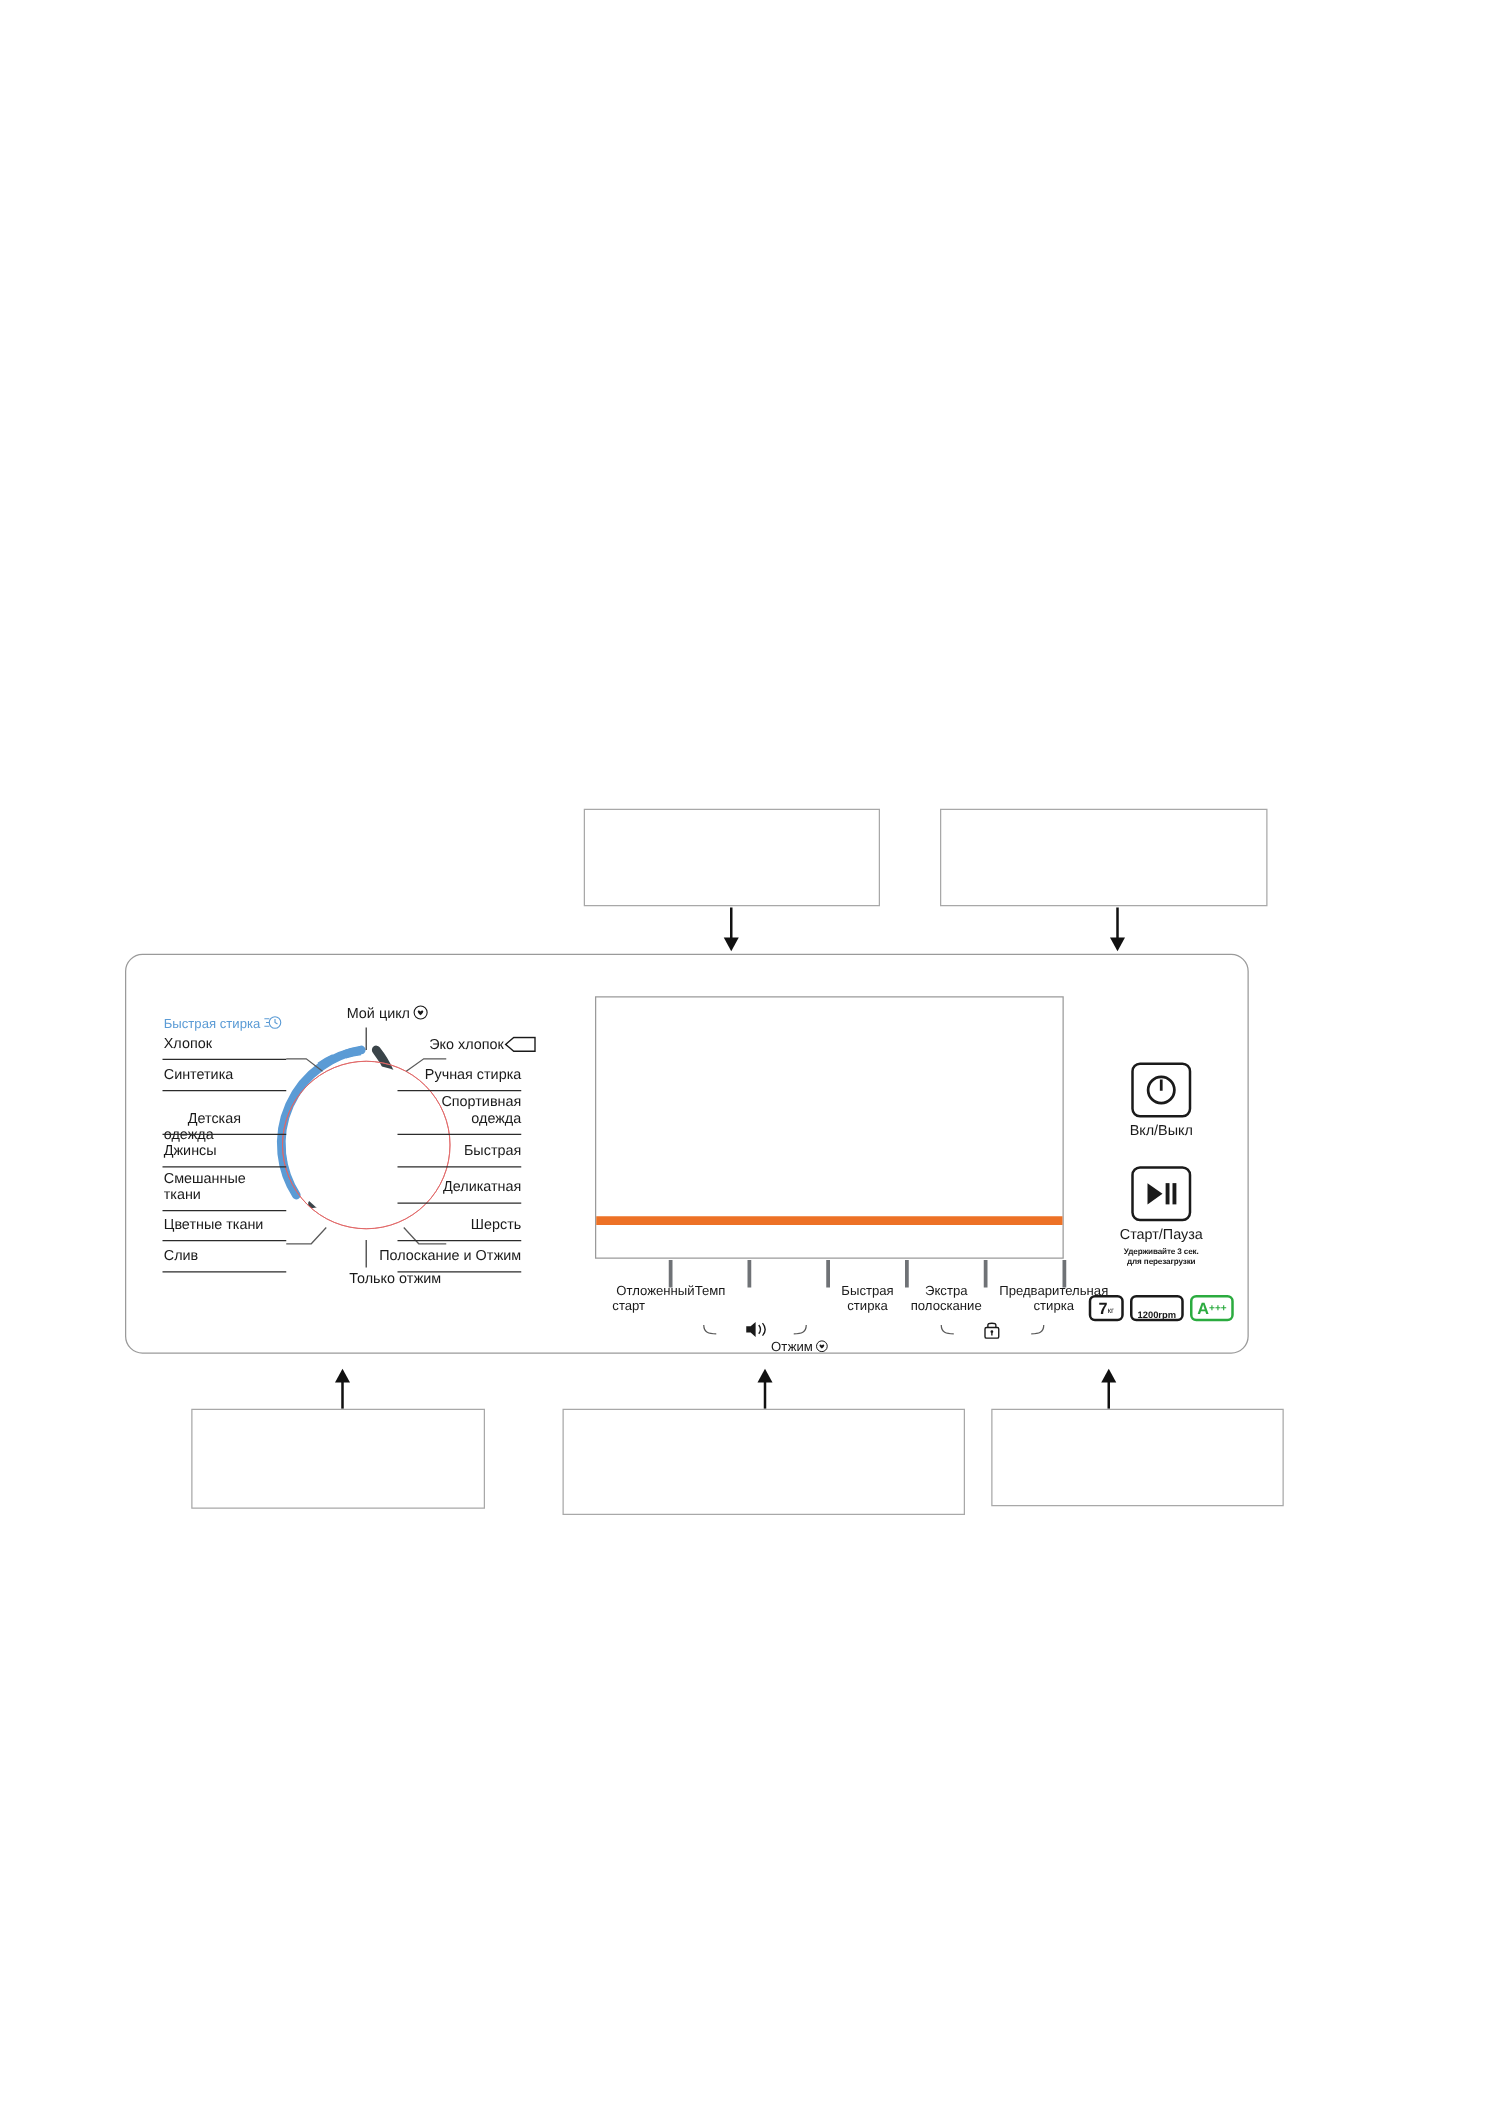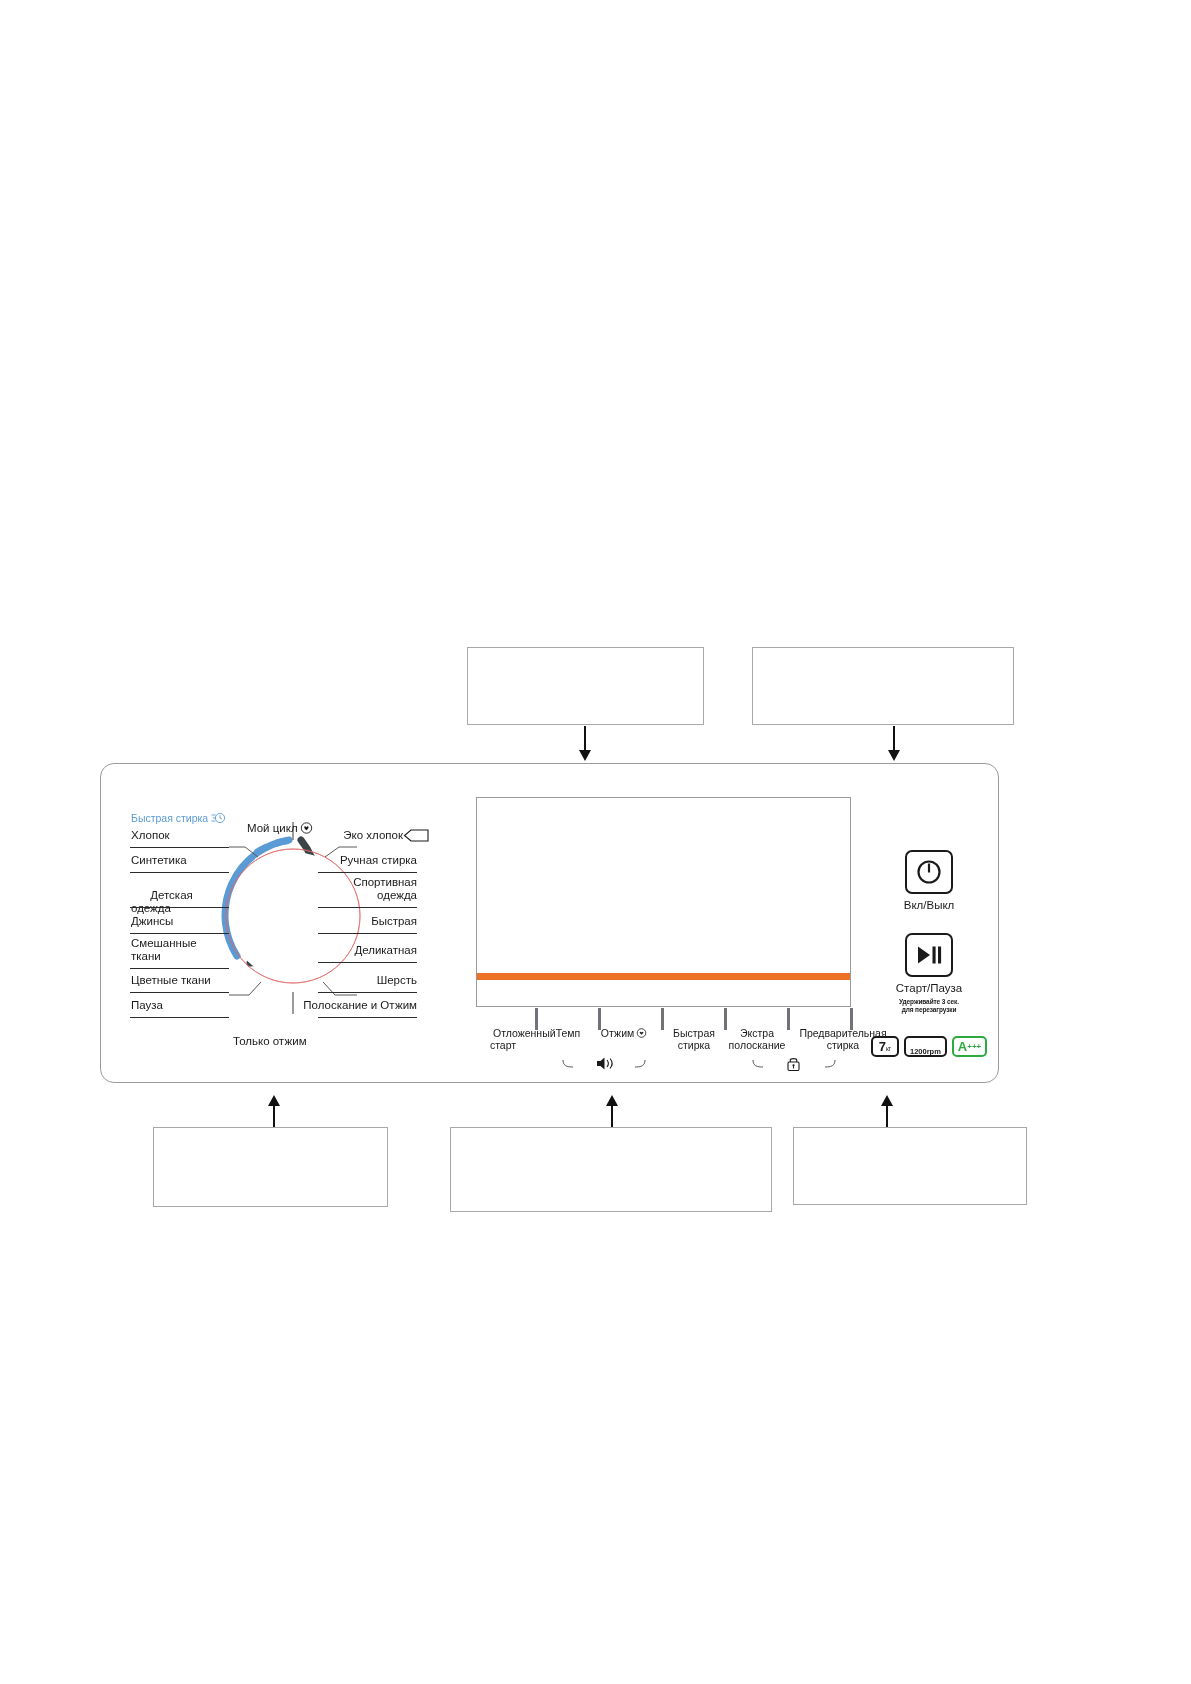--- a/index.html
+++ b/index.html
@@ -71,21 +71,21 @@
 
   .dial-label {
     position: absolute;
     font-size: 11.5px;
     line-height: 1.15;
     color: #1a1a1a;
     white-space: nowrap;
   }
   .dial-label.left  { text-align: left; }
   .dial-label.right { text-align: right; }
-  .dial-label.center{ text-align: left; margin-top: 18px; }
+  .dial-label.center{ text-align: right; }
   .dial-label.blue  { color: #5b9bd5; font-size: 10.5px; }
 
   .leader {
     position: absolute;
     height: 0;
     border-top: 1px solid #2b2b2b;
   }
 
   
   #display-screen {
@@ -312,21 +312,21 @@
 ткани</span>
     </div>
     <div class="leader" style="left:5px; top:172px; width:99px;"></div>
 
     <div class="dial-label left" style="left:6px; top:178px;">
       <span>Цветные ткани</span>
     </div>
     <div class="leader" style="left:5px; top:196px; width:99px;"></div>
 
     <div class="dial-label left" style="left:6px; top:203px;">
-      <span>Пауза</span>
+      <span>Слив</span>
     </div>
     <div class="leader" style="left:5px; top:221px; width:99px;"></div>
 
     <div class="dial-label right" style="left:204px; top:33px; width:100px;">
       <span>Эко хлопок</span><svg width="26" height="13" viewBox="0 0 26 13" style="vertical-align:-3px;">
         <path d="M 8 1 L 25 1 L 25 12 L 8 12 L 1.5 6.5 Z" fill="none" stroke="#1a1a1a" stroke-width="1.1"></path>
       </svg>
     </div>
 
     <div class="dial-label right" style="left:172px; top:58px; width:120px;">
@@ -381,21 +381,21 @@
 
     <div class="opt-label" style="left:2px; width:68px;">
       <span style="white-space:pre-line;margin-left:24px;">Отложенный
 старт</span>
     </div>
 
     <div class="opt-label" style="left:72px; width:58px;">
       <span style="white-space:pre-line;">Темп</span>
     </div>
 
-    <div class="opt-label" style="left:128px; width:58px;">
+    <div class="opt-label" style="left:144px; width:58px;margin-top:44px;">
       <span style="white-space:pre-line;">Отжим</span><svg width="11" height="10" viewBox="0 0 11 10" style="vertical-align:-1px; margin-left:2px;">
         <circle cx="5.5" cy="5" r="4.3" fill="none" stroke="#1a1a1a" stroke-width="0.8"></circle>
         <path d="M 3.6 4.3 C 3.6 3.5 4.8 3.4 5.5 4.4 C 6.2 3.4 7.4 3.5 7.4 4.3 C 7.4 5.2 5.5 6.8 5.5 6.8 C 5.5 6.8 3.6 5.2 3.6 4.3 Z" fill="#1a1a1a"></path>
       </svg>
     </div>
 
     <div class="opt-label" style="left:198px; width:58px;">
       <span style="white-space:pre-line;">Быстрая
 стирка</span>
     </div>

